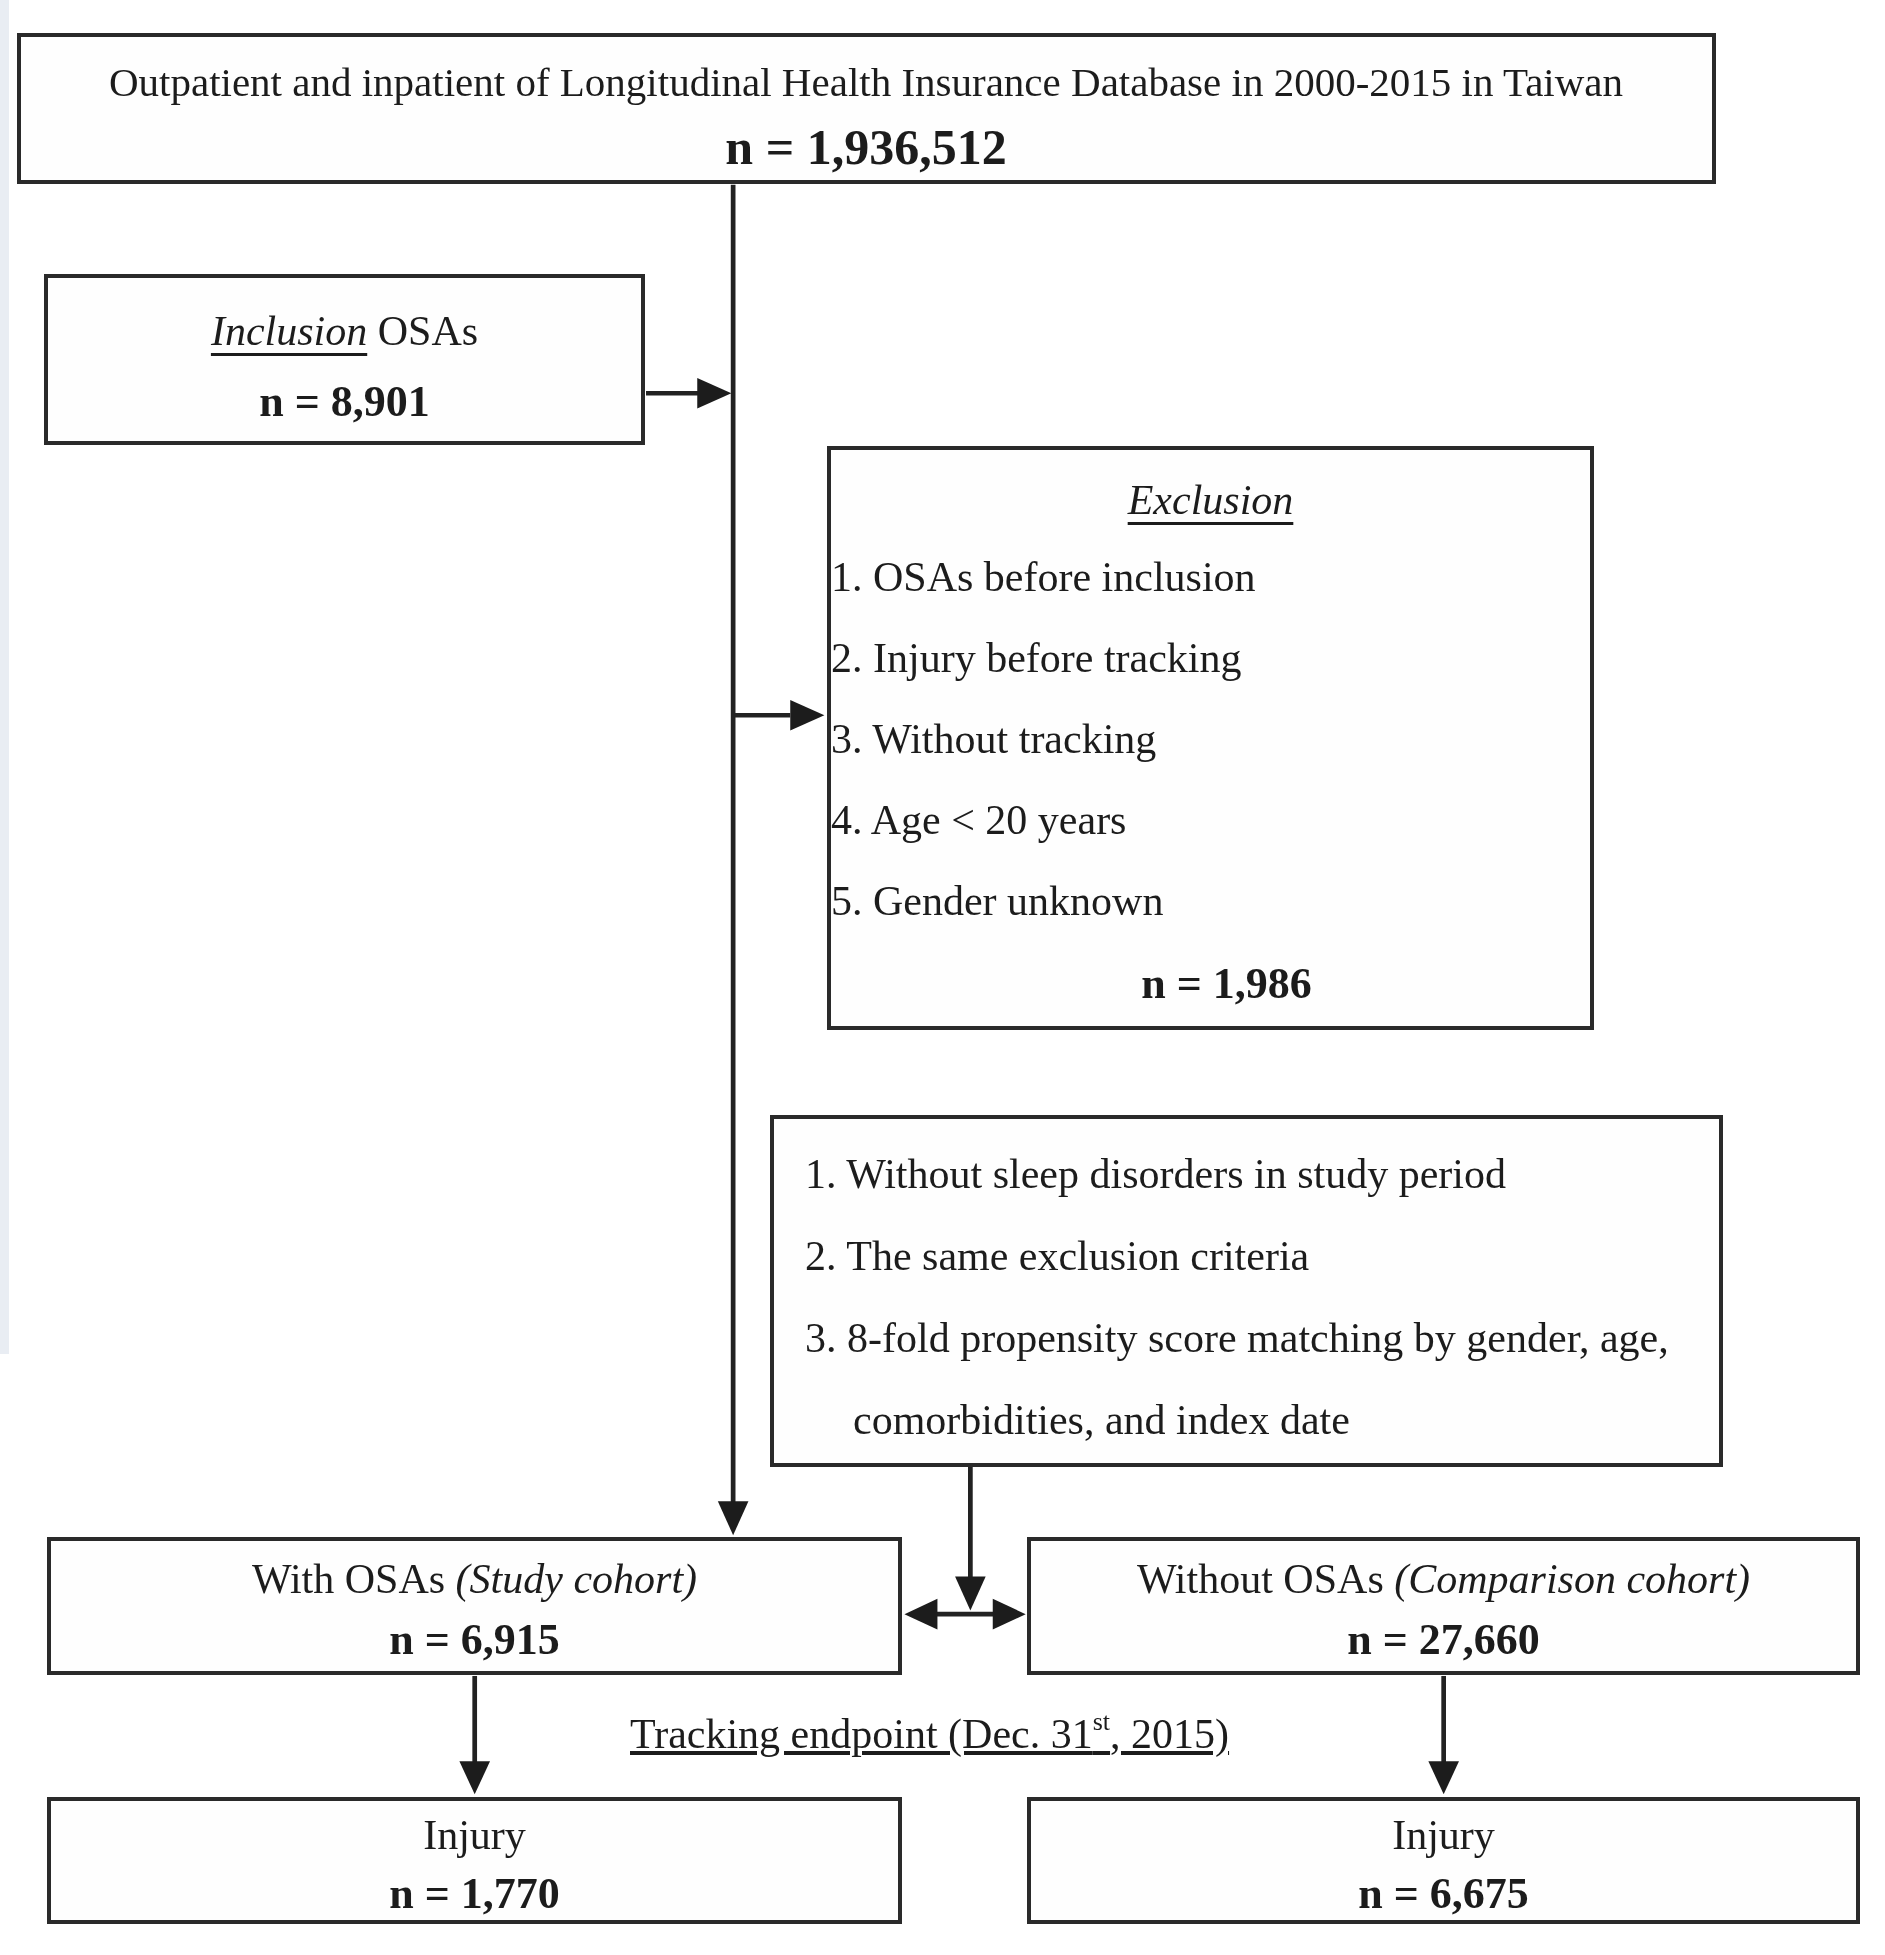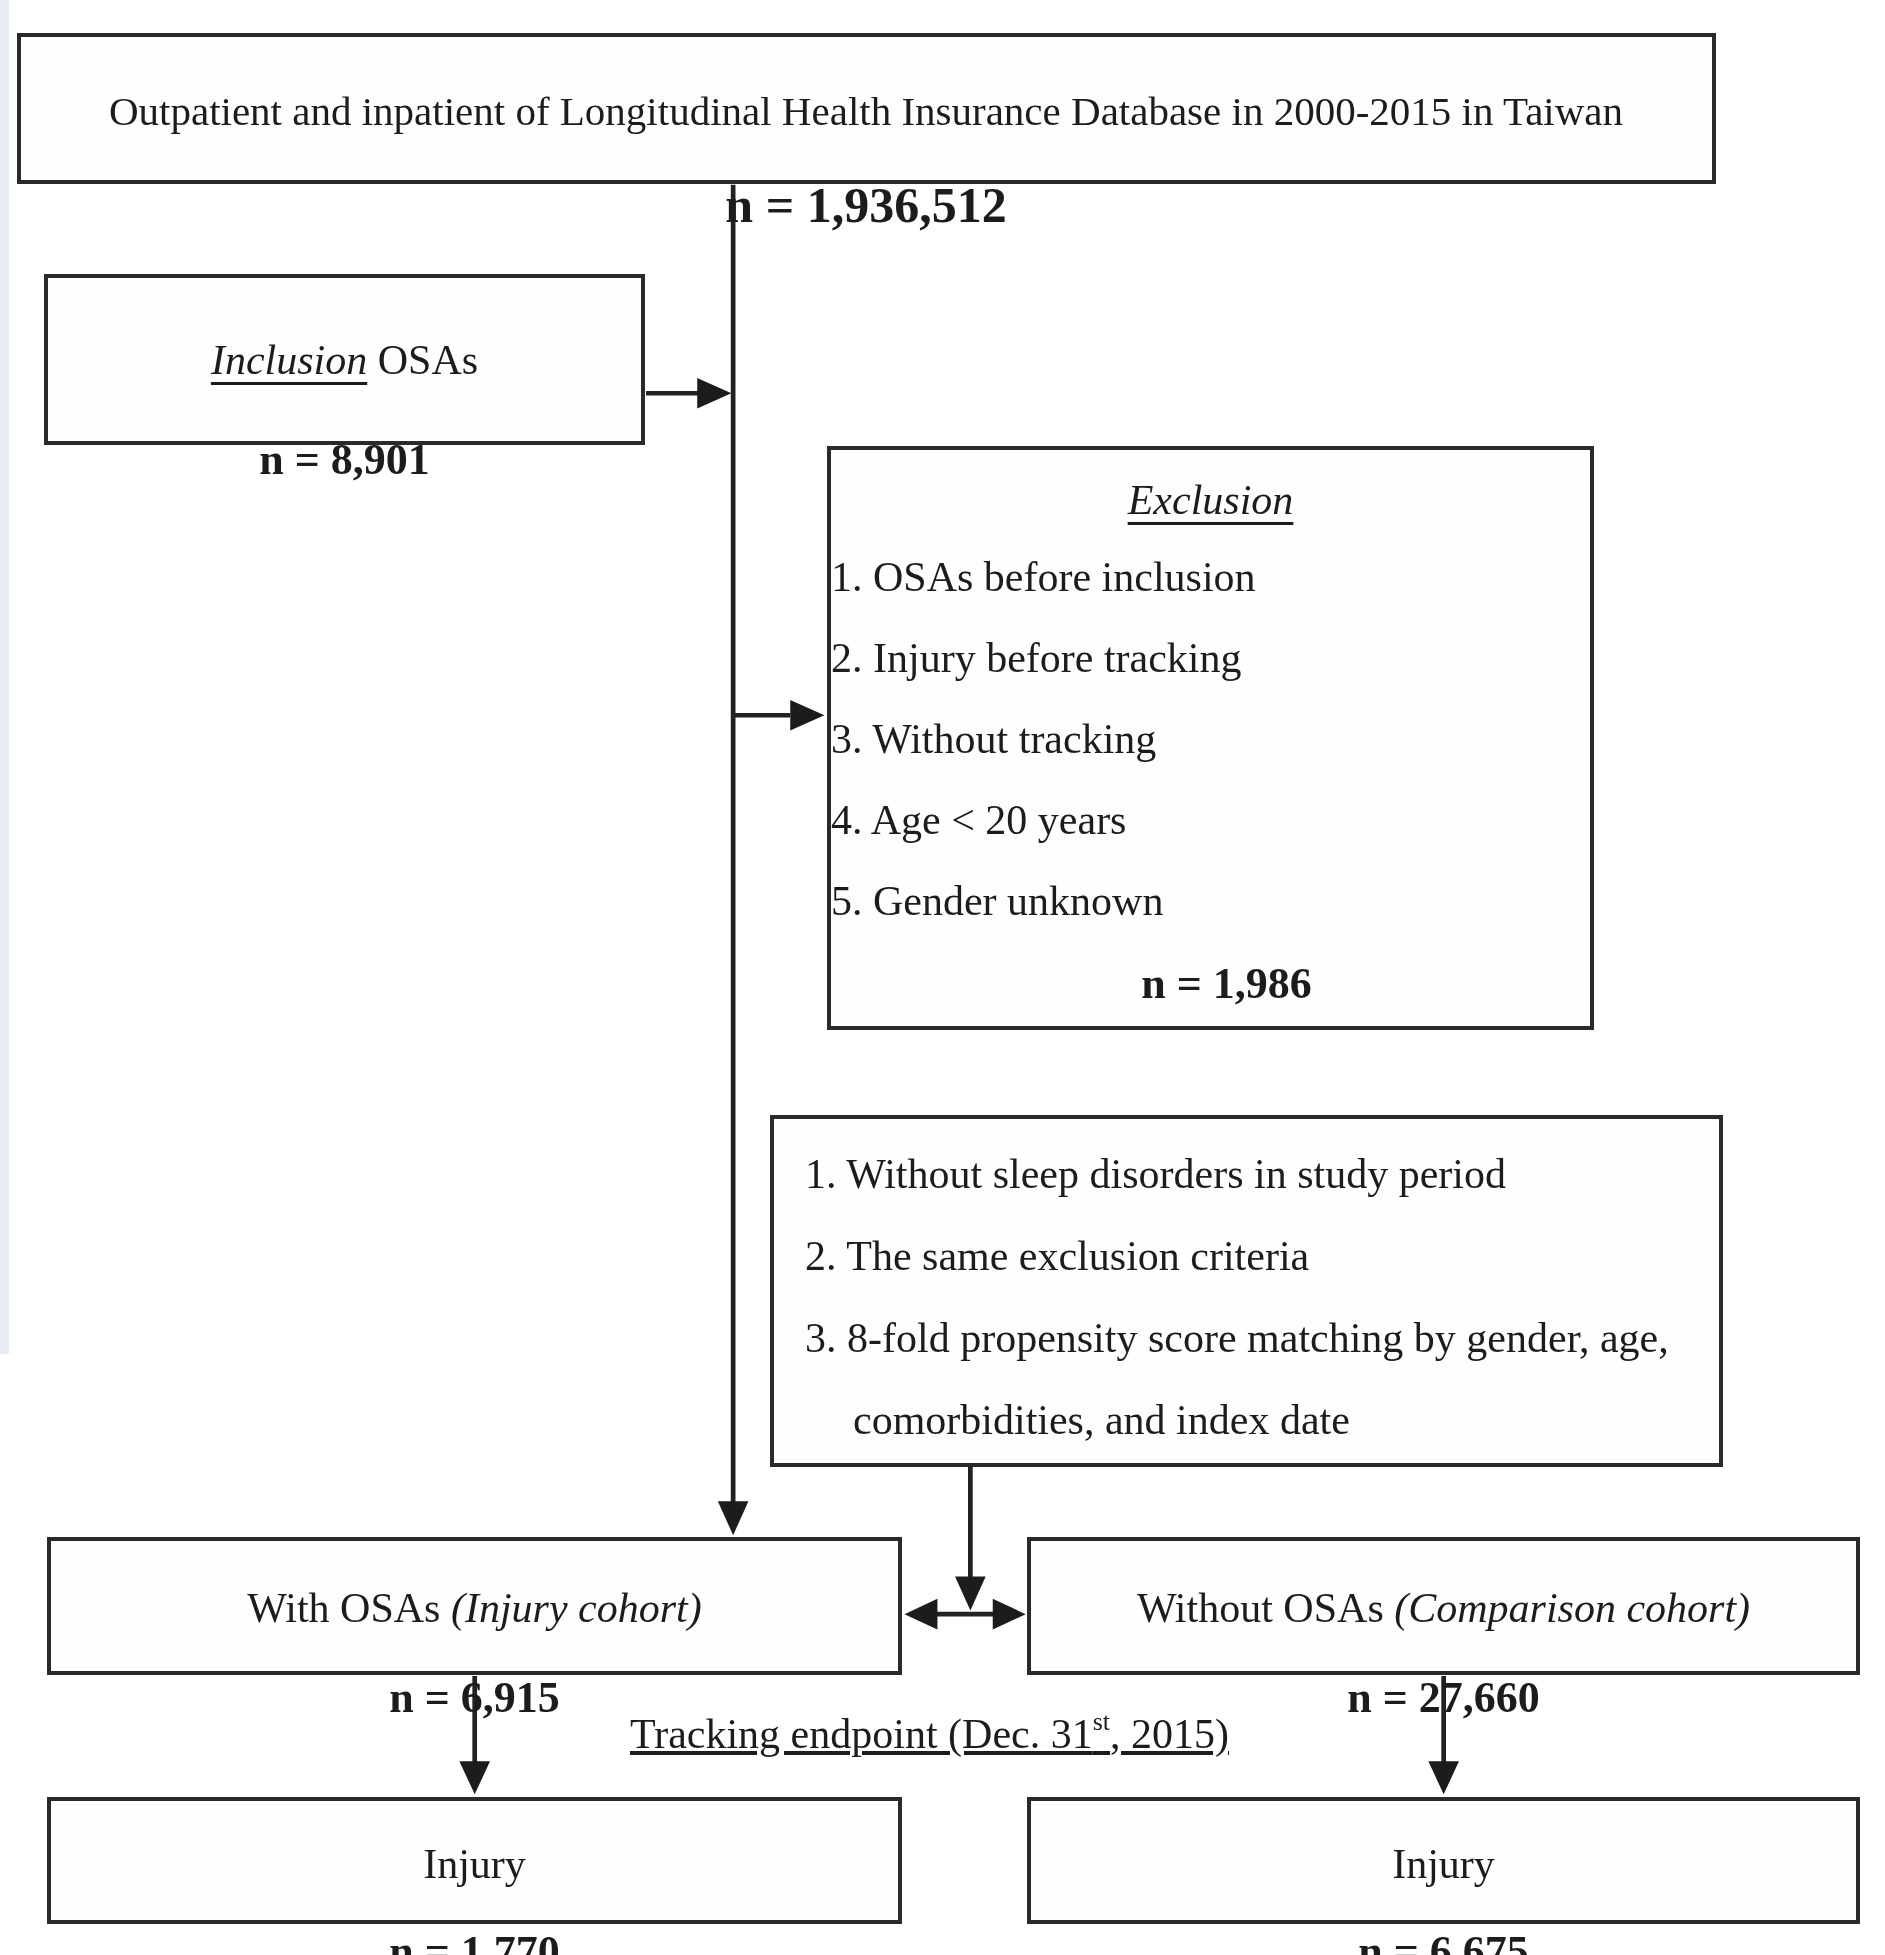--- a/index.html
+++ b/index.html
@@ -17,21 +17,20 @@
   }
   .box {
     position: absolute;
     box-sizing: border-box;
     background: #fefefe;
     border: 4.1px solid #2a2a2a;
     text-align: center;
   }
   .line {
     white-space: nowrap;
-    margin-top: 29px;
   }
   .n-line {
     font-weight: bold;
   }
   .ital { font-style: italic; }
   .ital-underline {
     font-style: italic;
     text-decoration: underline;
     text-decoration-thickness: 2.9px;
     text-underline-offset: 8.2px;
@@ -146,21 +145,21 @@
 </div>
 
 <div class="box" id="matching-box">
   <div class="m-item">1. Without sleep disorders in study period</div>
   <div class="m-item">2. The same exclusion criteria</div>
   <div class="m-item">3. 8-fold propensity score matching by gender, age,</div>
   <div class="m-item m-cont">comorbidities, and index date</div>
 </div>
 
 <div class="box" id="study-box">
-  <div class="line cohort-line1"><span>With OSAs</span><span class="ital"> (Injury cohort)</span></div>
+  <div class="line cohort-line1"><span>With OSAs</span><span class="ital"> (Study cohort)</span></div>
   <div class="line cohort-line2 n-line">n = 6,915</div>
 </div>
 
 <div class="box" id="comparison-box">
   <div class="line cohort-line1"><span>Without OSAs</span><span class="ital"> (Comparison cohort)</span></div>
   <div class="line cohort-line2 n-line">n = 27,660</div>
 </div>
 
 <div id="tracking-label"><span>Tracking endpoint (Dec. 31</span><sup>st</sup><span>, 2015)</span></div>
 

